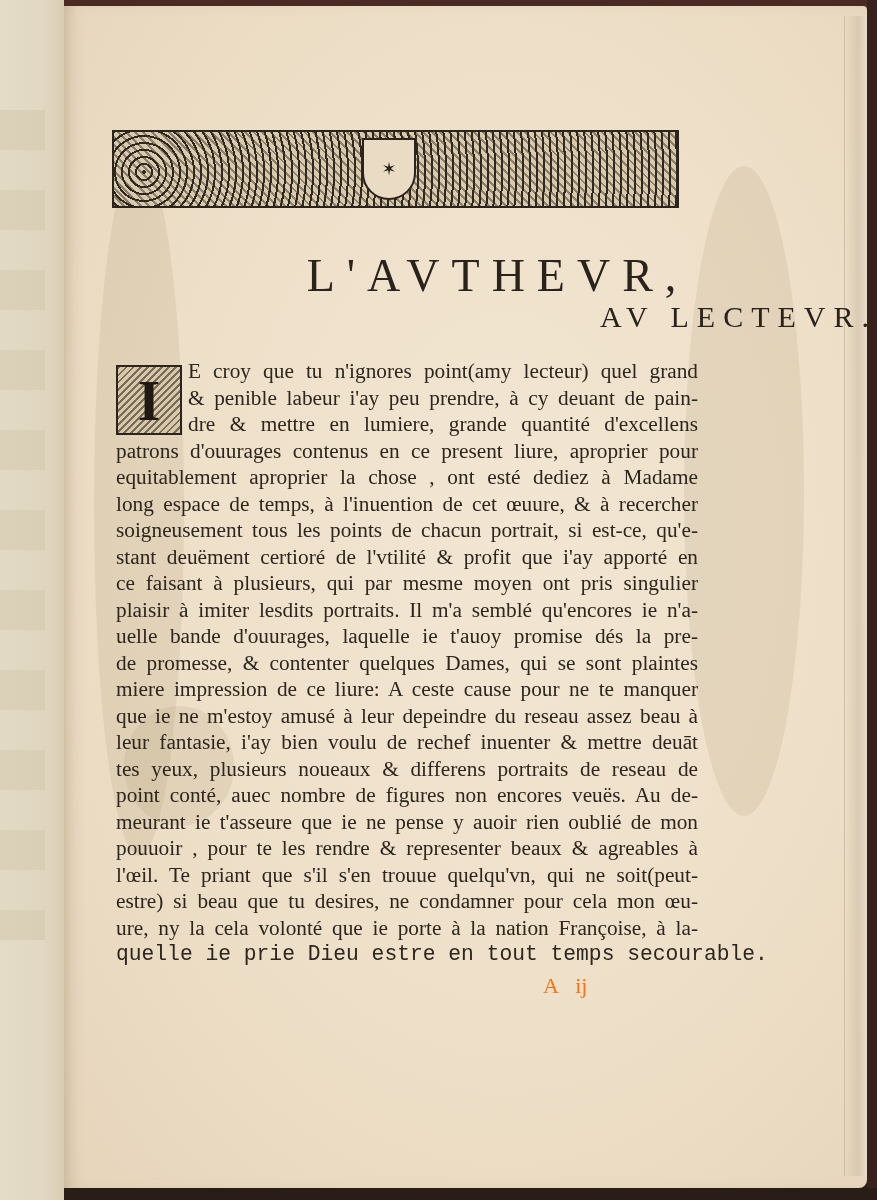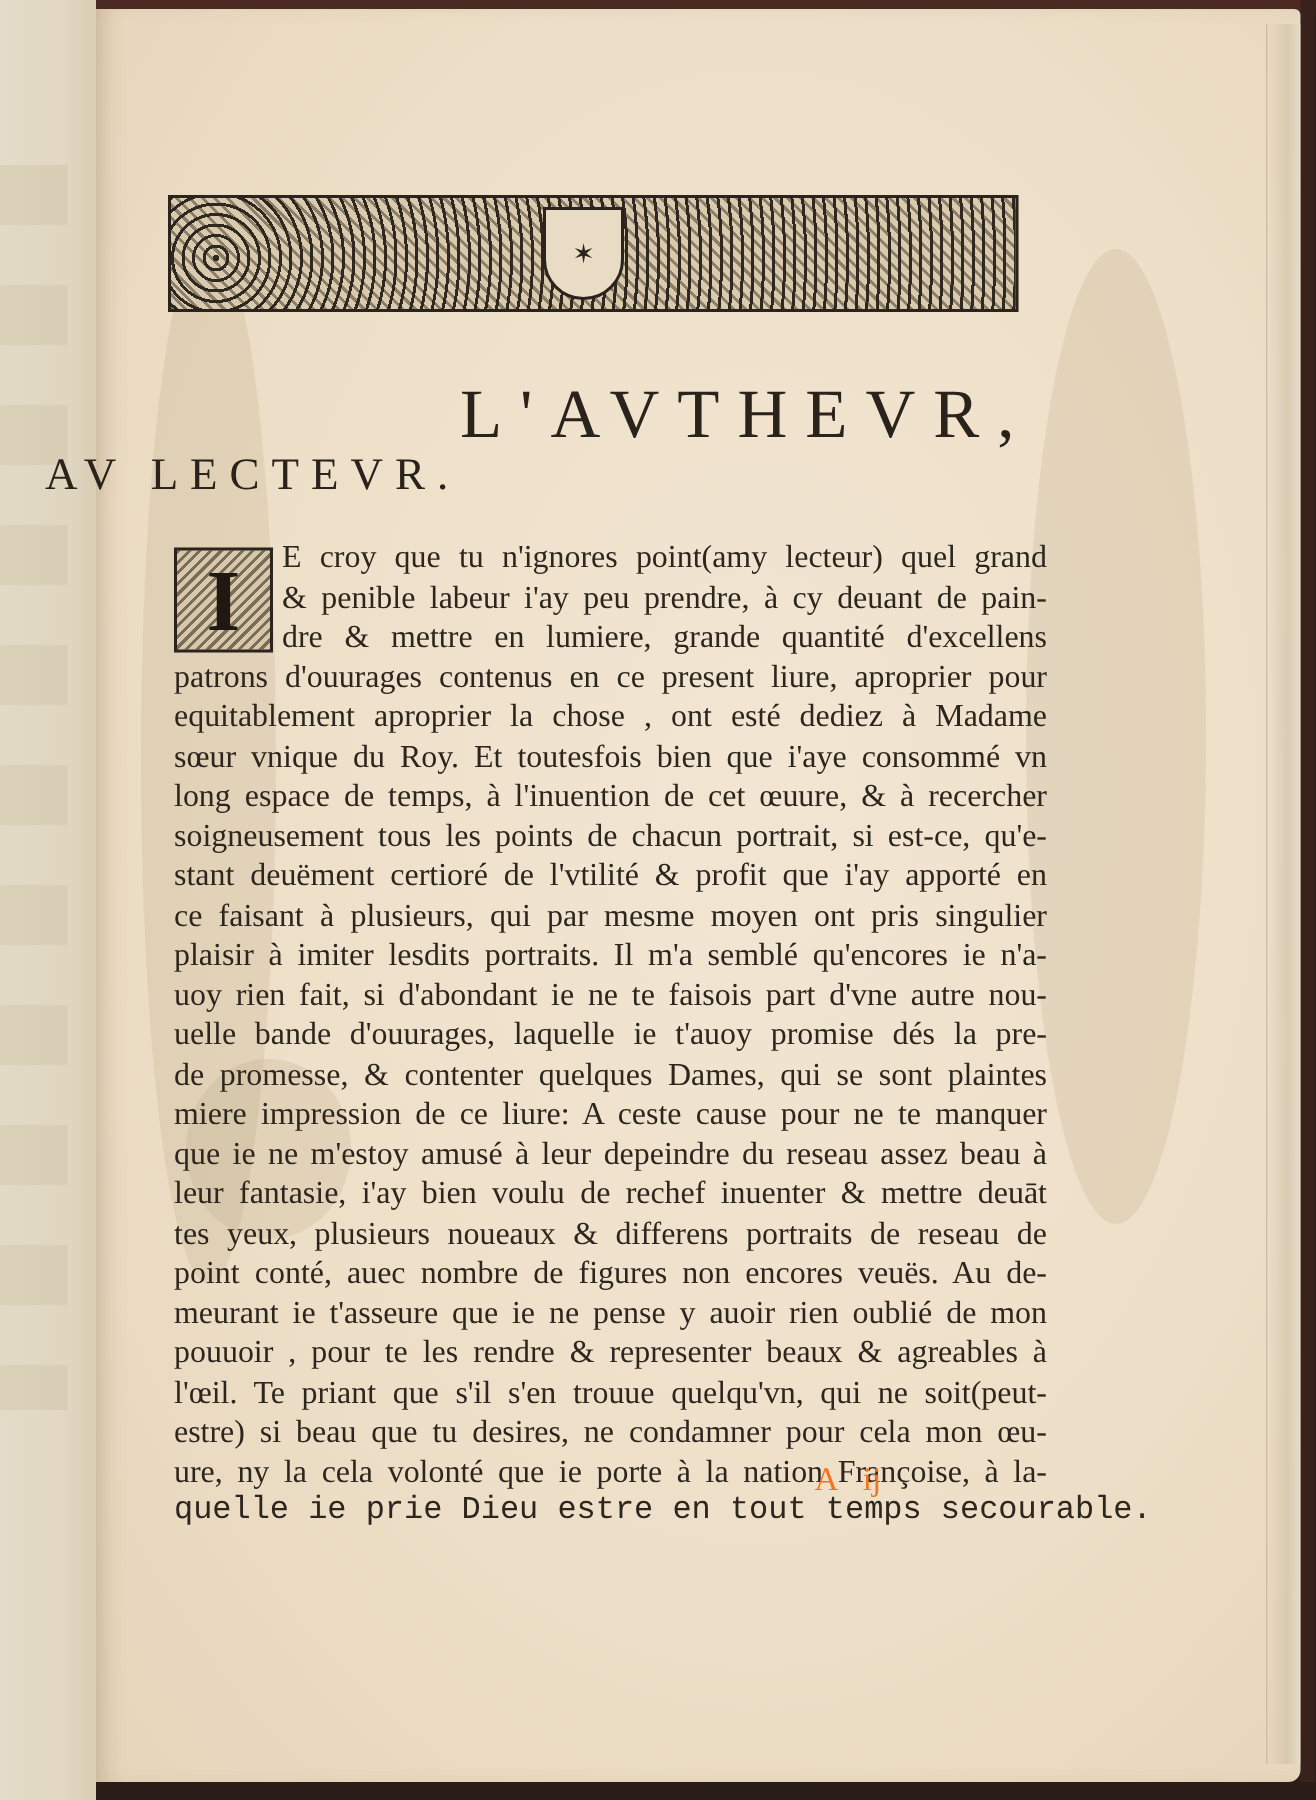--- a/index.html
+++ b/index.html
@@ -58,21 +58,21 @@
     background:#eadcc4; border:2px solid #2b241c; border-radius:0 0 28px 28px;
     box-sizing:border-box; display:flex; align-items:center; justify-content:center;
     font-size:18px; color:#2b241c;
   }
   .title1 {
     position:absolute; left:0; width:100%; top:253px; text-align:center;
     font-size:46px; letter-spacing:12px; color:#2a231b; line-height:1;
     padding-left:30px; box-sizing:border-box;margin-left:44px;
   }
   .title2 {
-    position:absolute; left:0; width:100%; top:302px; text-align:left;
+    position:absolute; left:0; width:100%; top:302px; text-align:right;
     font-size:30px; letter-spacing:8px; color:#2a231b; line-height:1;
     padding-left:30px; box-sizing:border-box;
   }
   .dropcap {
     position:absolute; left:116px; top:365px; width:66px; height:70px;
     border:2px solid #2b241c; box-sizing:border-box;
     background:
       repeating-linear-gradient(135deg, rgba(40,33,25,0.55) 0 2px, transparent 2px 5px),
       #d8c7a9;
     display:flex; align-items:center; justify-content:center;
@@ -116,27 +116,25 @@
 <div class="title2">AV LECTEVR.</div>
 
 <div class="dropcap">I</div>
 
 <div class="body-text">
   <span class="line indent">E croy que tu n'ignores point(amy lecteur) quel grand</span>
   <span class="line indent">&amp; penible labeur i'ay peu prendre, à cy deuant de pain-</span>
   <span class="line indent">dre &amp; mettre en lumiere, grande quantité d'excellens</span>
   <span class="line">patrons d'ouurages contenus en ce present liure, aproprier pour</span>
   <span class="line">equitablement aproprier la chose , ont esté dediez à Madame</span>
-  <span class="line">sœur vnique du Roy. Et toutesfois bien que i'aye consommé vn</span>
   <span class="line">long espace de temps, à l'inuention de cet œuure, &amp; à recercher</span>
   <span class="line">soigneusement tous les points de chacun portrait, si est-ce, qu'e-</span>
   <span class="line">stant deuëment certioré de l'vtilité &amp; profit que i'ay apporté en</span>
   <span class="line">ce faisant à plusieurs, qui par mesme moyen ont pris singulier</span>
   <span class="line">plaisir à imiter lesdits portraits. Il m'a semblé qu'encores ie n'a-</span>
-  <span class="line">uoy rien fait, si d'abondant ie ne te faisois part d'vne autre nou-</span>
   <span class="line">uelle bande d'ouurages, laquelle ie t'auoy promise dés la pre-</span>
   <span class="line">de promesse, &amp; contenter quelques Dames, qui se sont plaintes</span>
   <span class="line">miere impression de ce liure: A ceste cause pour ne te manquer</span>
   <span class="line">que ie ne m'estoy amusé à leur depeindre du reseau assez beau à</span>
   <span class="line">leur fantasie, i'ay bien voulu de rechef inuenter &amp; mettre deuāt</span>
   <span class="line">tes yeux, plusieurs noueaux &amp; differens portraits de reseau de</span>
   <span class="line">point conté, auec nombre de figures non encores veuës. Au de-</span>
   <span class="line">meurant ie t'asseure que ie ne pense y auoir rien oublié de mon</span>
   <span class="line">pouuoir , pour te les rendre &amp; representer beaux &amp; agreables à</span>
   <span class="line">l'œil. Te priant que s'il s'en trouue quelqu'vn, qui ne soit(peut-</span>

